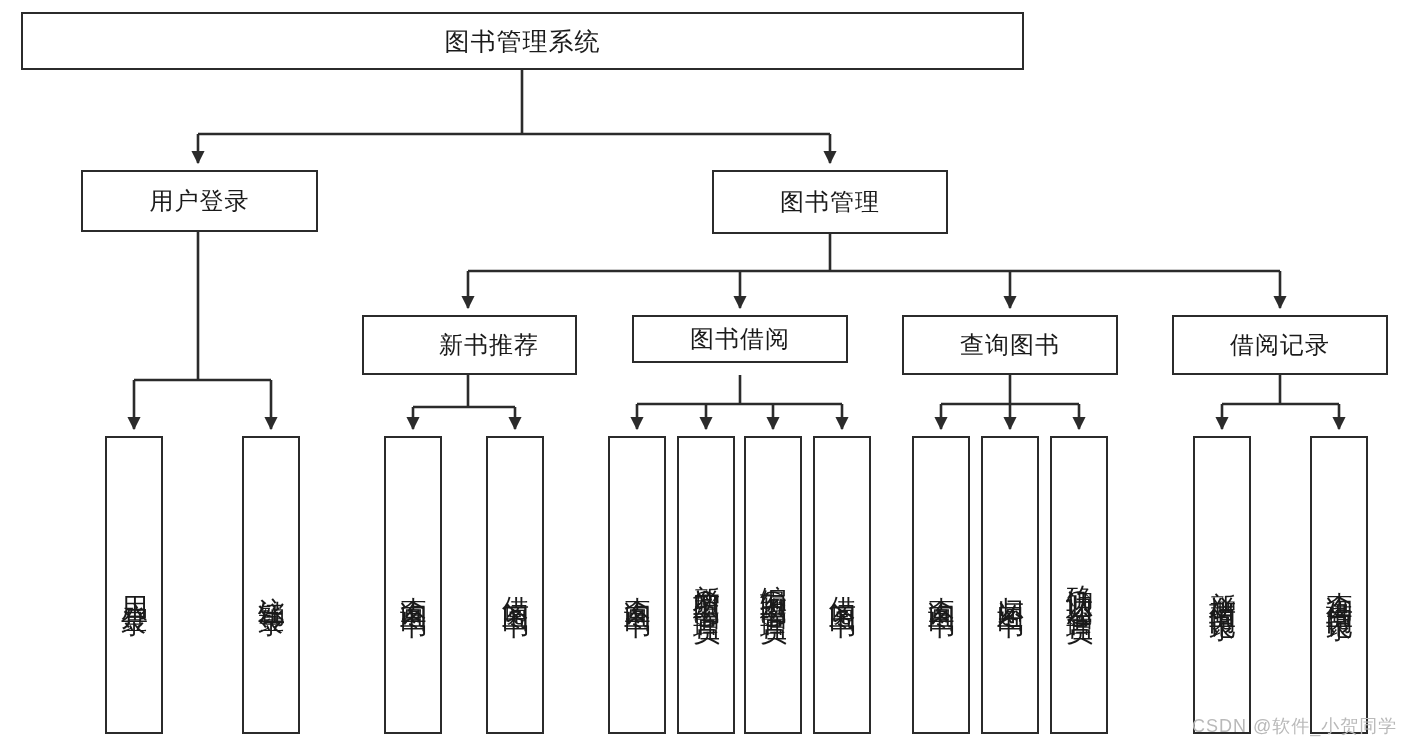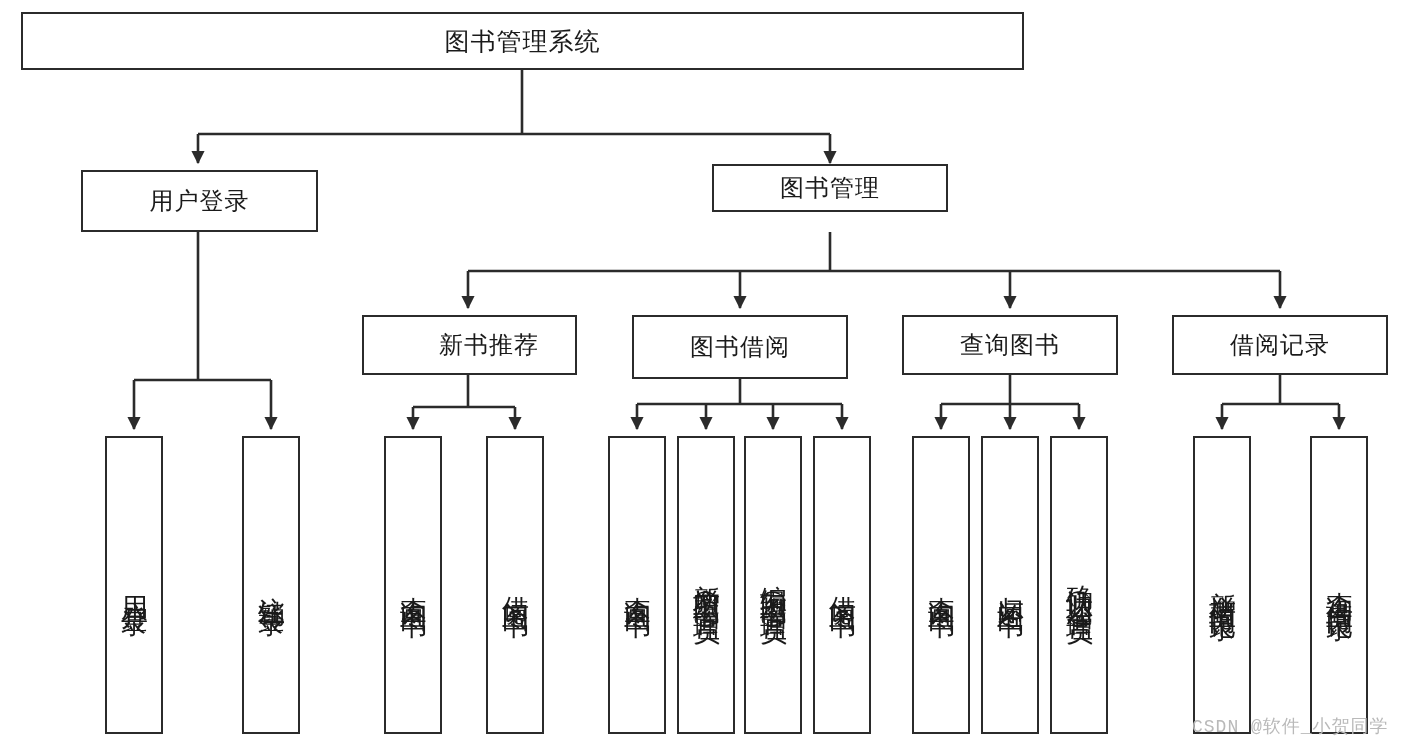--- a/index.html
+++ b/index.html
@@ -56,21 +56,21 @@
     line-height:1;
   }
   .watermark{
     position:absolute;
     left:1192px;top:714px;
     font-size:18px;
     color:#b9b9b9;
     letter-spacing:1px;
     z-index:5;
     white-space:nowrap;
-    font-family:Liberation Mono, monospace;
+    font-family:Liberation Sans, sans-serif;
   }
 </style>
 </head>
 <body>
 
 <div id="diagram-root">
 
   <svg class="wires" viewBox="0 0 1405 747" xmlns="http://www.w3.org/2000/svg">
     <defs>
       <marker id="arrow" viewBox="0 0 10 10" refX="9.2" refY="5" markerWidth="5.2" markerHeight="5.2" orient="auto-start-reverse">
@@ -121,28 +121,28 @@
     </g>
   </svg>
 
   <div class="node h root" style="left:21px;top:12px;width:1003px;height:58px;">
     <span class="label">图书管理系统</span>
   </div>
 
   <div class="node h" style="left:81px;top:170px;width:237px;height:62px;">
     <span class="label">用户登录</span>
   </div>
-  <div class="node h" style="left:712px;top:164px;width:236px;height:48px;">
+  <div class="node h" style="left:712px;top:170px;width:236px;height:64px;">
     <span class="label">图书管理</span>
   </div>
 
   <div class="node h" style="left:362px;top:315px;width:215px;height:60px;padding-left:39px;">
     <span class="label">新书推荐</span>
   </div>
-  <div class="node h" style="left:632px;top:315px;width:216px;height:64px;">
+  <div class="node h" style="left:632px;top:315px;width:216px;height:48px;">
     <span class="label">图书借阅</span>
   </div>
   <div class="node h" style="left:902px;top:315px;width:216px;height:60px;">
     <span class="label">查询图书</span>
   </div>
   <div class="node h" style="left:1172px;top:315px;width:216px;height:60px;">
     <span class="label">借阅记录</span>
   </div>
 
   <div class="node v" style="left:105px;top:436px;width:58px;height:298px;">

